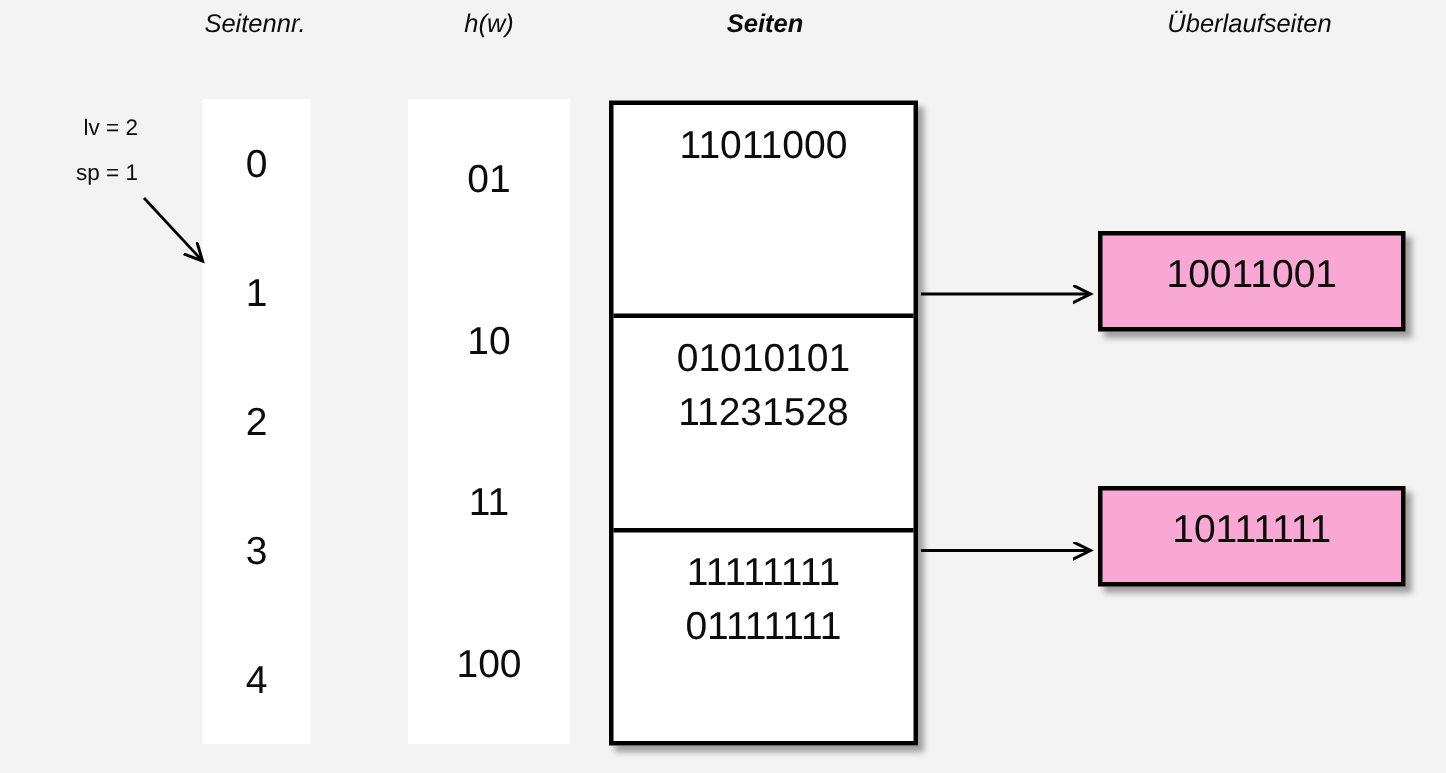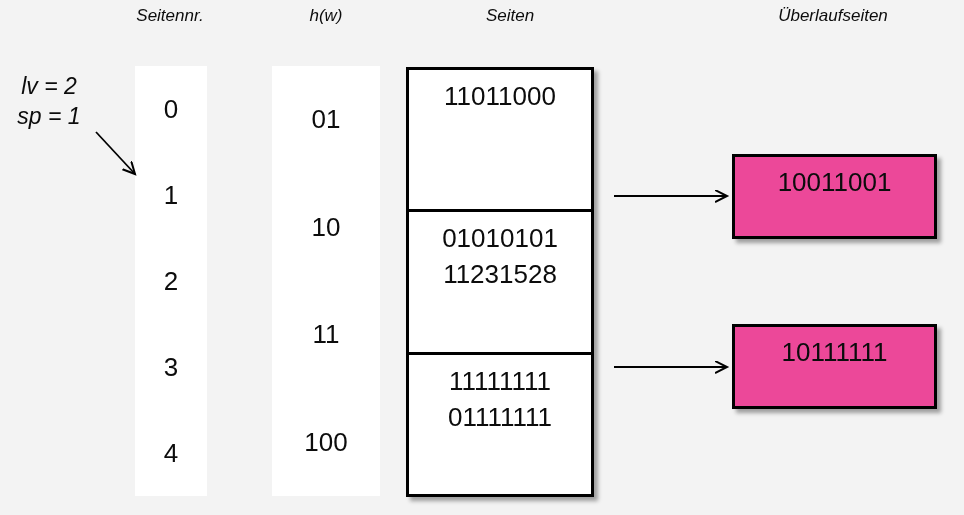--- a/index.html
+++ b/index.html
@@ -20,32 +20,31 @@
     position: absolute;
     top: 6px;
     transform: translateX(-50%);
     font-size: 17px;
     font-style: italic;
     font-weight: 500;
     white-space: nowrap;
   }
   .hdr-seitennr { left: 170px; }
   .hdr-hw { left: 326px; }
-  .hdr-seiten { left: 510px; }
+  .hdr-seiten { left: 510px; font-weight: bold; }
   .hdr-ueberlauf { left: 833px; font-style: italic; }
 
   .annotation {
     position: absolute;
     left: 6px;
     top: 71px;
     width: 86px;
-    font-size: 23px;
-    font-style: italic;
+    font-size: 15px;
     line-height: 30px;
-    text-align: center;
+    text-align: right;
     white-space: nowrap;
   }
 
   .strip {
     position: absolute;
     top: 66px;
     height: 430px;
     background: #ffffff;
     display: flex;
     flex-direction: column;
@@ -57,21 +56,21 @@
     display: flex;
     align-items: center;
     justify-content: center;
     font-size: 26px;
   }
 
   .pages-box {
     position: absolute;
     left: 406px;
     top: 67px;
-    width: 188px;
+    width: 206px;
     height: 430px;
     background: #ffffff;
     border: 3px solid #000;
     box-sizing: border-box;
     box-shadow: 4px 4px 4px rgba(0,0,0,0.35);
     display: flex;
     flex-direction: column;
   }
   .page-cell {
     flex: 1;
@@ -82,22 +81,22 @@
     box-sizing: border-box;
   }
   .page-cell + .page-cell {
     border-top: 3px solid #000;
   }
 
   .overflow-box {
     position: absolute;
     left: 732px;
     width: 205px;
-    height: 85px;
-    background: #ec4899;
+    height: 67px;
+    background: #f9a8d4;
     border: 3px solid #000;
     box-sizing: border-box;
     box-shadow: 4px 4px 4px rgba(0,0,0,0.35);
     text-align: center;
     font-size: 26px;
     padding-top: 10px;
   }
   .overflow-1 { top: 154px; }
   .overflow-3 { top: 324px; }
 

